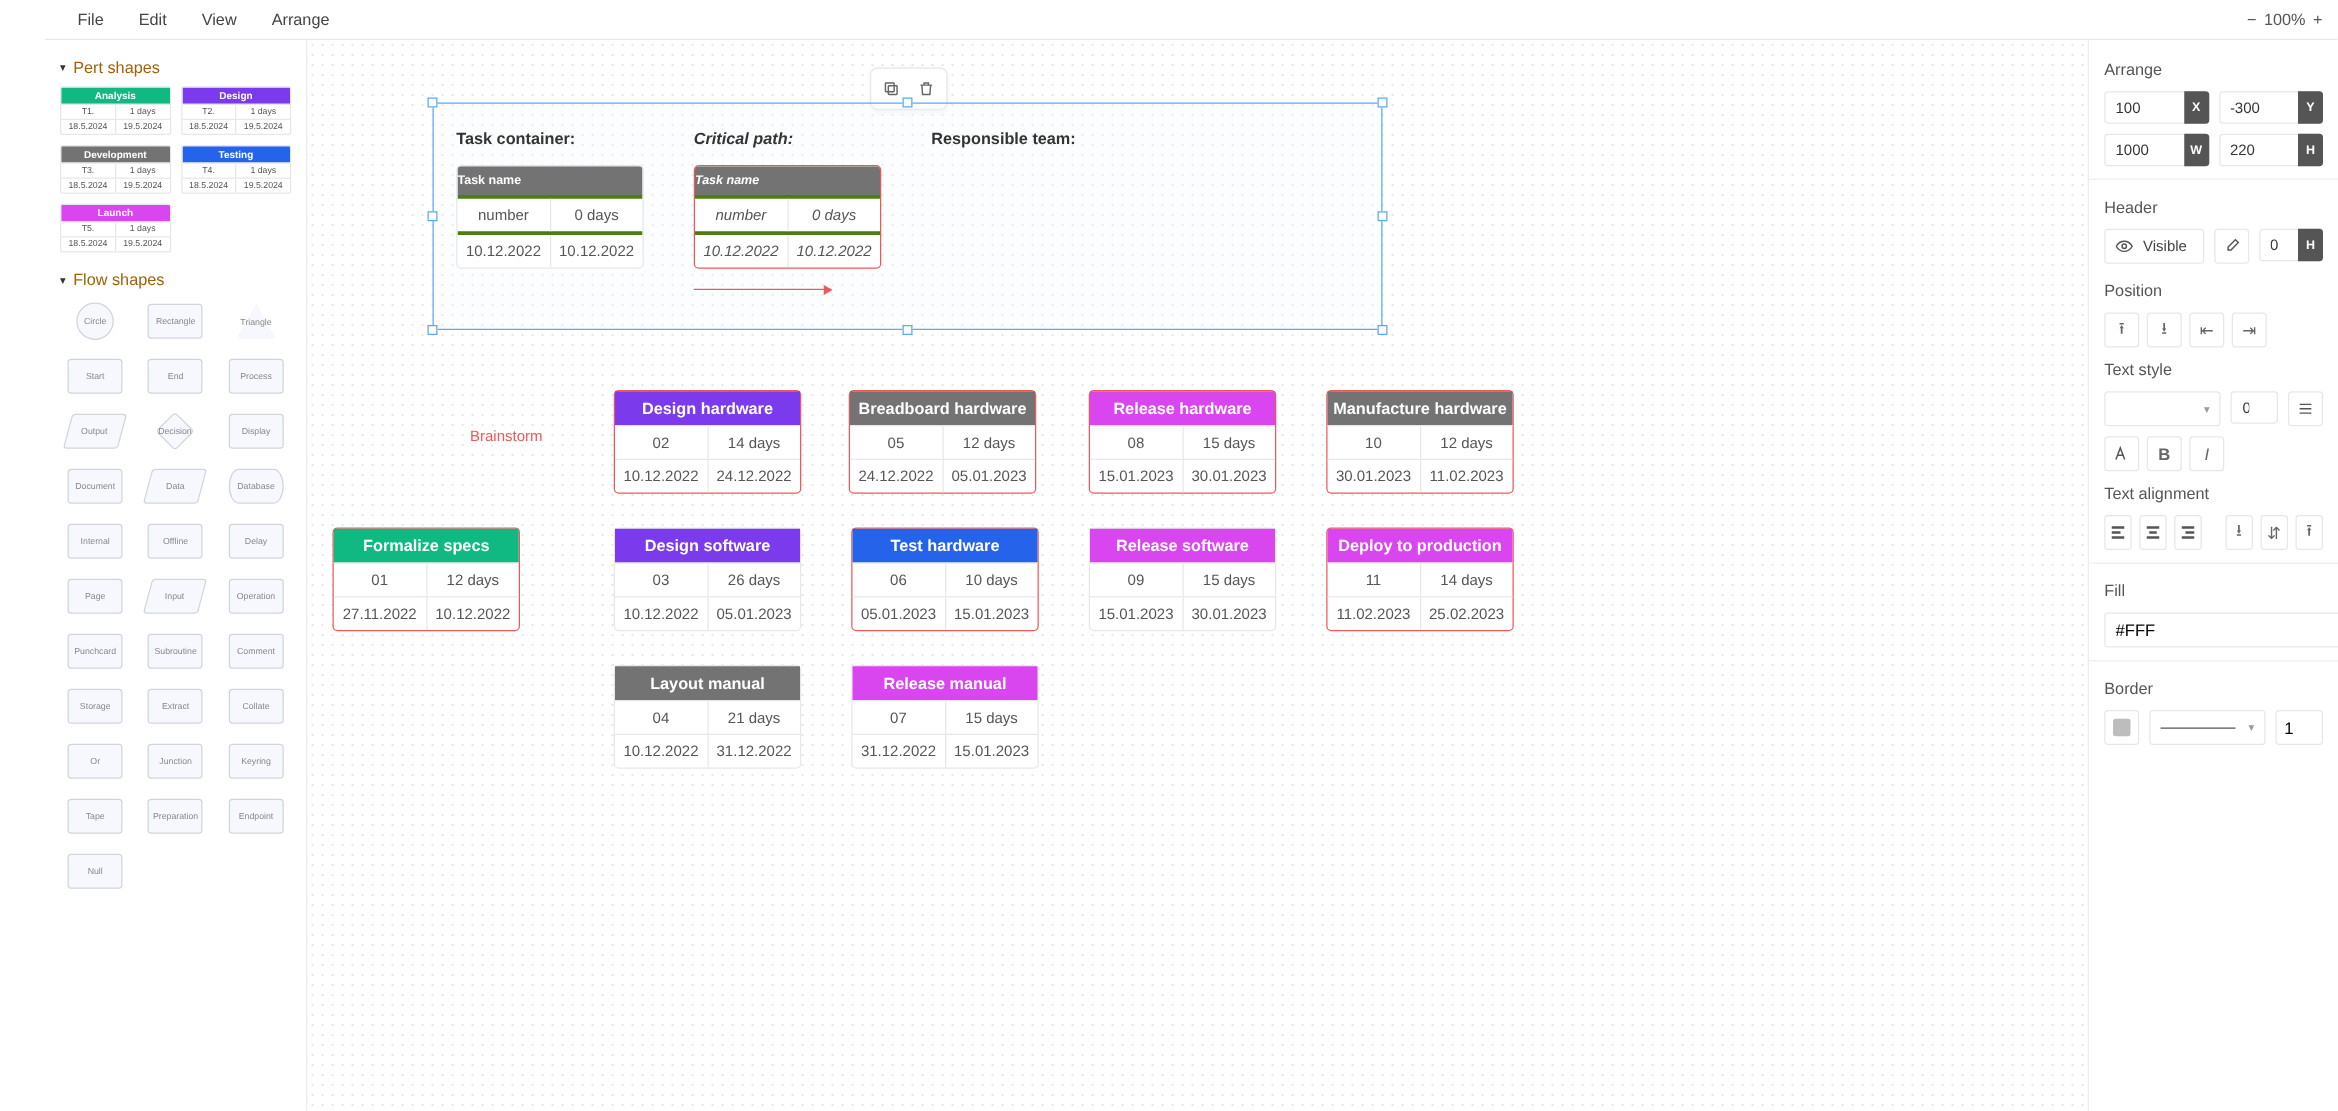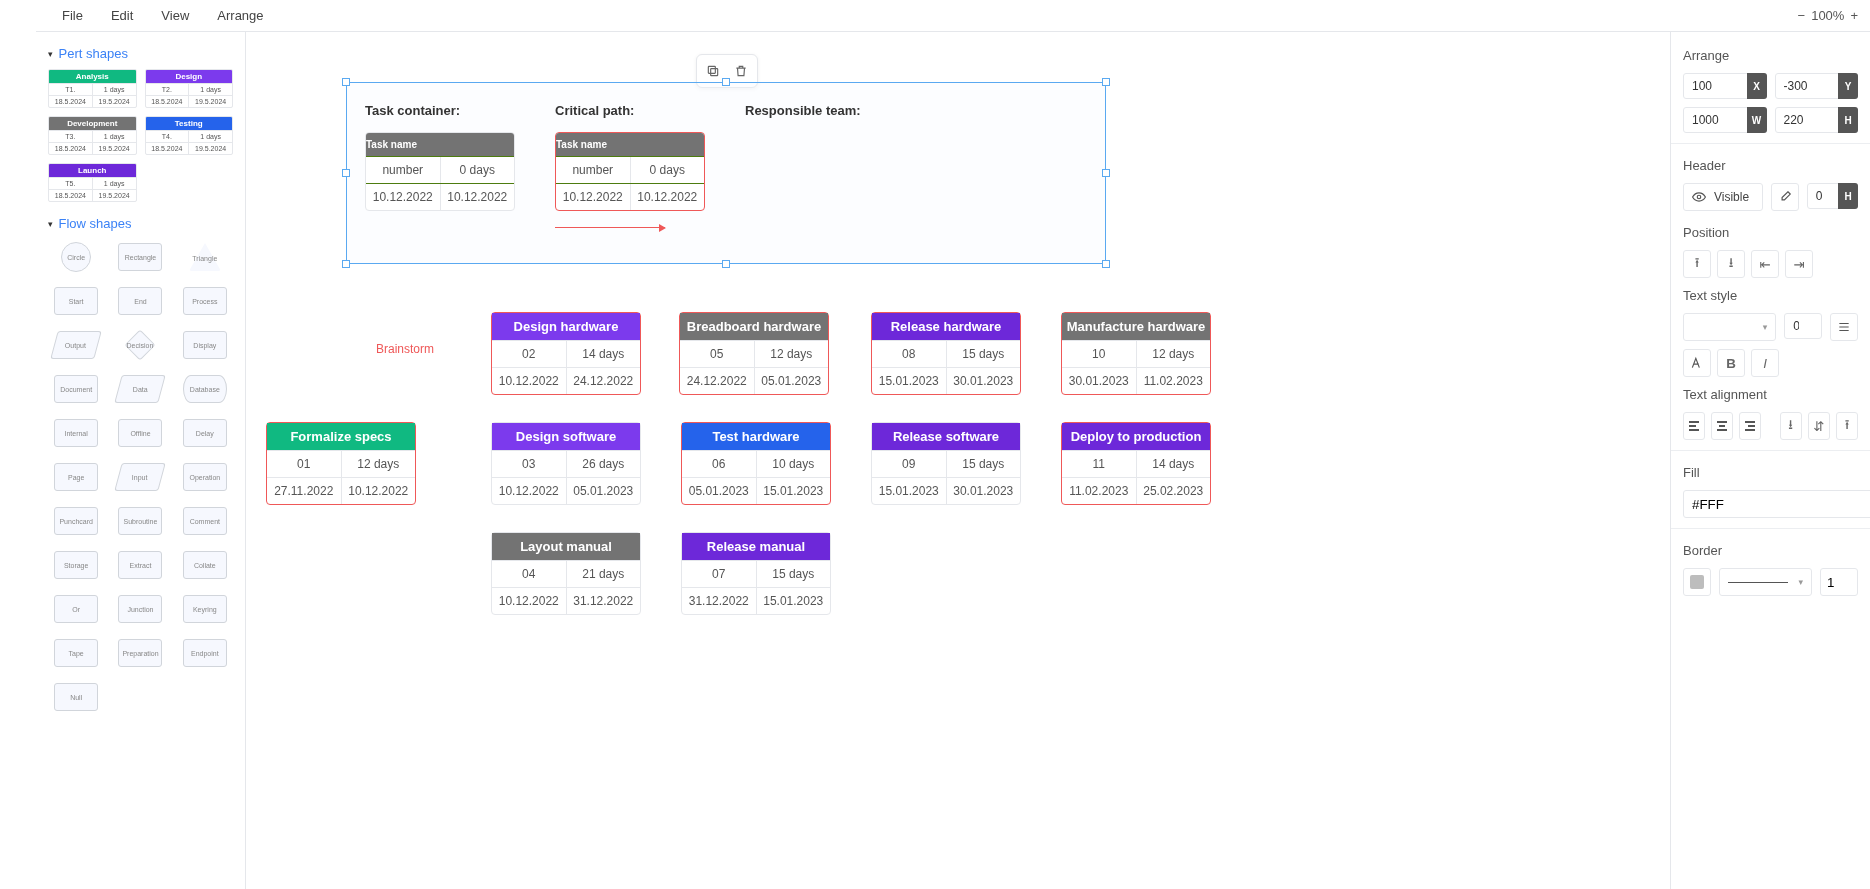--- a/index.html
+++ b/index.html
@@ -14,30 +14,30 @@
 
   
   .cols { display:flex; flex:1; min-height:0; }
   .left { width:210px; border-right:1px solid #e5e7eb; padding:10px 12px 10px 12px; overflow:auto; }
   .center { flex:1; position:relative; overflow:hidden; background:#fff;
     background-image:radial-gradient(#e6e6e6 0.6px, transparent 0.6px);
     background-size:8px 8px; }
   .right { width:200px; border-left:1px solid #e5e7eb; padding:16px 12px; overflow:auto; font-size:12px; color:#444; }
 
   
-  .sec-head { display:flex; align-items:center; gap:6px; font-size:13px; color:#3b82f6; font-weight:500; margin:4px 0 8px 0; cursor:pointer; }
+  .sec-head { display:flex; align-items:center; gap:6px; font-size:13px; color:#a16207; font-weight:500; margin:4px 0 8px 0; cursor:pointer; }
   .sec-head::before { content:"▾"; font-size:9px; color:#333; }
   .pert-grid { display:grid; grid-template-columns:repeat(2, 1fr); gap:8px; margin-bottom:14px; }
   .pert-card { width:100%; font-size:7px; color:#555; border:1px solid #e5e7eb; border-radius:2px; overflow:hidden; background:#fff; cursor:grab; }
   .pert-card .hdr { text-align:center; color:#fff; font-weight:700; padding:2px 0; font-size:8px; }
   .pert-card .row { display:flex; border-top:1px solid #e5e7eb; }
   .pert-card .row span { flex:1; text-align:center; padding:2px 0; }
   .pert-card .row span:first-child { border-right:1px solid #e5e7eb; }
   .c-green { background:#10b981; } .c-purple{ background:#7c3aed; }
-  .c-orange{ background:#737373; } .c-blue{ background:#2563eb; } .c-red{ background:#6d28d9; }
+  .c-orange{ background:#737373; } .c-blue{ background:#2563eb; } .c-red{ background:#d946ef; }
 
   .flow-grid { display:grid; grid-template-columns:repeat(3,1fr); gap:8px; }
   .flow-shape { height:36px; display:flex; align-items:center; justify-content:center; font-size:7px; color:#888; cursor:grab; position:relative; }
   .flow-shape .box { width:44px; height:28px; border:1px solid #d1d5db; background:#f6f8fe; border-radius:3px; display:flex; align-items:center; justify-content:center; }
   .flow-shape.circle .box { border-radius:50%; width:30px; height:30px; }
   .flow-shape.diamond .box { transform:rotate(45deg); width:22px; height:22px; }
   .flow-shape.diamond .box span { transform:rotate(-45deg); }
   .flow-shape.parallelogram .box { transform:skewX(-15deg); }
   .flow-shape.parallelogram .box span { transform:skewX(15deg); }
   .flow-shape.cylinder .box { border-radius:8px/14px; }
@@ -54,21 +54,21 @@
   .sel-box .h-tl{top:-5px;left:-5px;}.sel-box .h-tr{top:-5px;right:-5px;}
   .sel-box .h-bl{bottom:-5px;left:-5px;}.sel-box .h-br{bottom:-5px;right:-5px;}
   .sel-box .h-tc{top:-5px;left:50%;margin-left:-4px;}.sel-box .h-bc{bottom:-5px;left:50%;margin-left:-4px;}
   .sel-box .h-lc{left:-5px;top:50%;margin-top:-4px;}.sel-box .h-rc{right:-5px;top:50%;margin-top:-4px;}
   .legend { position:absolute; inset:20px 18px 18px 18px; display:flex; gap:30px; }
   .legend .col { display:flex; flex-direction:column; gap:10px; }
   .legend h4 { font-size:13px; font-weight:600; color:#333; margin-bottom:4px; }
   .task-card { width:150px; border:1px solid #e5e7eb; border-radius:4px; overflow:hidden; background:#fff; font-size:12px; }
   .task-card.red-border { border-color:#ef5858; }
   .task-card .thdr { color:#fff; font-weight:700; text-align:left; padding:6px 0; font-size:10px; }
-  .task-card .trow { display:flex; border-top:1px solid #4d7c0f; }
+  .task-card .trow { display:flex; border-top:3px solid #4d7c0f; }
   .task-card .trow span { flex:1; text-align:center; padding:6px 0; color:#555; }
   .task-card .trow span:first-child { border-right:1px solid #e5e7eb; }
   .dep-arrow { width:110px; height:0; border-top:1px solid #666; position:relative; }
   .dep-arrow::after{content:'';position:absolute;right:-1px;top:-4px;border-left:7px solid #666;border-top:4px solid transparent;border-bottom:4px solid transparent;}
   .dep-arrow.dashed { border-top:1px dashed #666; }
   .dep-arrow.red { border-top-color:#ef5858; } .dep-arrow.red::after{border-left-color:#ef5858;}
   .team-row { display:flex; align-items:center; gap:12px; font-size:12px; color:#555; }
   .team-swatch { width:26px; height:18px; border-radius:2px; }
 
   
@@ -369,21 +369,21 @@
               <div class="trow">
                   <span>number</span>
                   <span>0 days</span>
                 </div>
               <div class="trow">
                   <span>10.12.2022</span>
                   <span>10.12.2022</span>
                 </div>
             </div>
           </div>
-          <div class="col" style="width:160px;">
+          <div class="col" style="width:160px;font-style:italic;">
             <h4>Critical path:</h4>
             <div class="task-card red-border">
               <div class="thdr c-orange">Task name</div>
               <div class="trow">
                   <span>number</span>
                   <span>0 days</span>
                 </div>
               <div class="trow">
                   <span>10.12.2022</span>
                   <span>10.12.2022</span>

